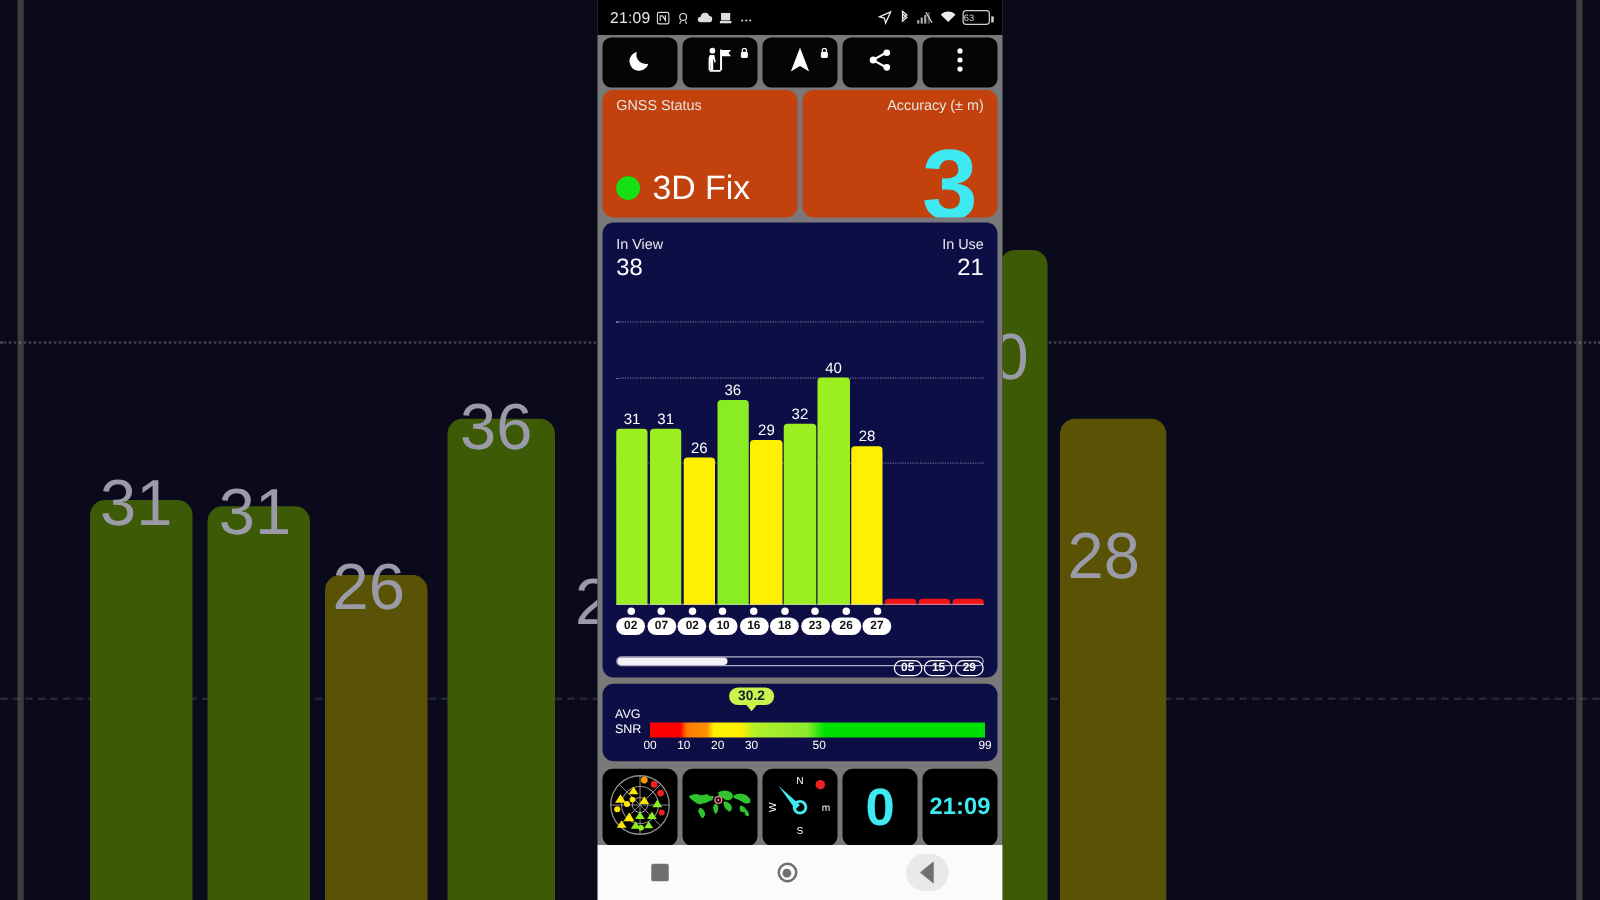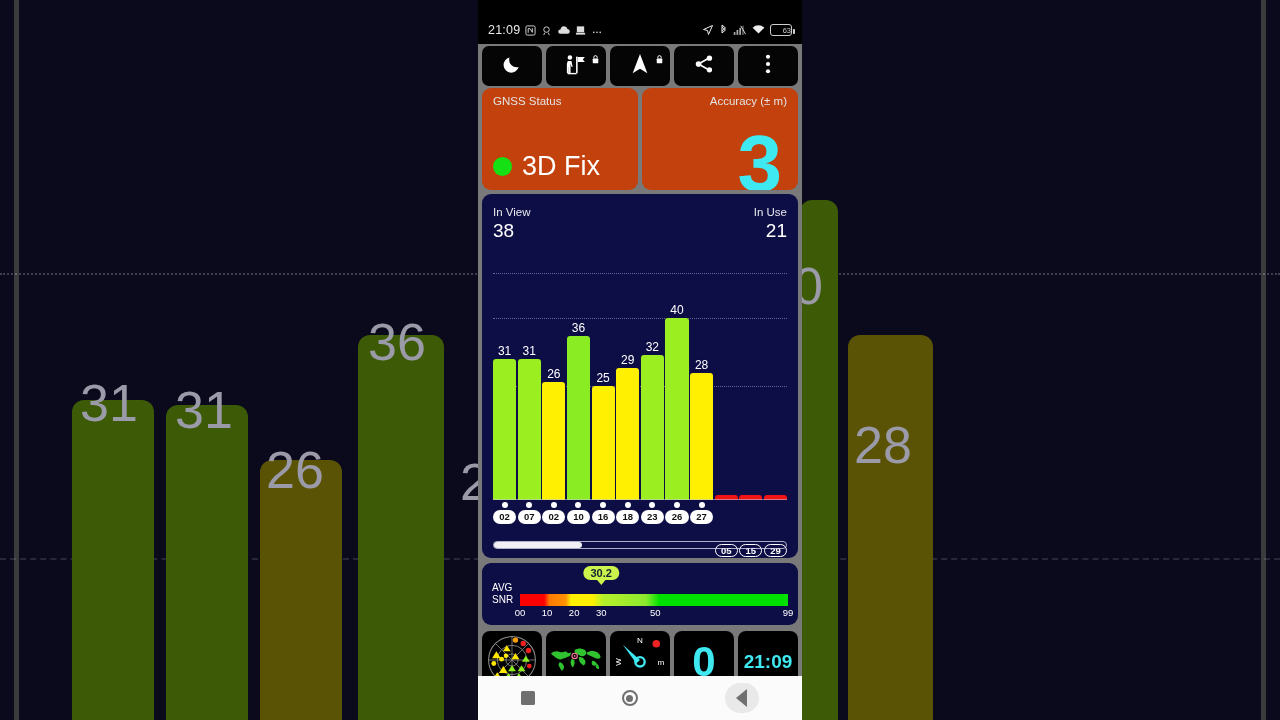--- a/index.html
+++ b/index.html
@@ -41,36 +41,36 @@
     font-family: "Liberation Sans", sans-serif;
   }
 
   
   .phone {
     position: absolute; left: 478px; top: 0;
     width: 324px; height: 720px;
     background: #000;
   }
   .phone-body {
-    position: absolute; left: 0; top: 16px; width: 324px; height: 676px;
+    position: absolute; left: 0; top: 0; width: 324px; height: 676px;
     background: #797979;
   }
   
   .statusbar {
     position: absolute; left: 0; top: 0; width: 324px; height: 28px;
     background: #000; color: #e8e8e8;
     display: flex; align-items: center; justify-content: space-between;
     padding: 0 10px;
     font-size: 11.5px;
   }
   .sb-left, .sb-right { display: flex; align-items: center; gap: 5px; }
   .sb-clock { font-size: 12.5px; letter-spacing: .2px; }
   .sb-ico { display: inline-flex; align-items: center; }
   .battery {
-    display: inline-flex; align-items: center; justify-content: flex-end;
+    display: inline-flex; align-items: center; justify-content: flex-start;
     width: 22px; height: 12px;
     border: 1.3px solid #cfcfcf; border-radius: 3px;
     font-size: 7.5px; color: #cfcfcf; position: relative;
   }
   .battery::after {
     content:""; position:absolute; right:-3.5px; top:3.5px;
     width:2px; height:5px; background:#cfcfcf; border-radius:0 1px 1px 0;
   }
 
   
@@ -430,24 +430,20 @@
                 <div class="bar" style="height: 56.3636%; background: rgb(155, 238, 31);"></div>
                 <div class="barval" style="bottom: calc(56.3636% + 1px);">31</div>
               </div>
               <div class="barcol">
                 <div class="bar" style="height: 47.2727%; background: rgb(255, 239, 0);"></div>
                 <div class="barval" style="bottom: calc(47.2727% + 1px);">26</div>
               </div>
               <div class="barcol">
                 <div class="bar" style="height: 65.4545%; background: rgb(138, 236, 34);"></div>
                 <div class="barval" style="bottom: calc(65.4545% + 1px);">36</div>
-              </div>
-              <div class="barcol">
-                <div class="bar" style="height: 45.4545%; background: rgb(255, 239, 0);"></div>
-                <div class="barval" style="bottom: calc(45.4545% + 1px);">25</div>
               </div>
               <div class="barcol">
                 <div class="bar" style="height: 52.7273%; background: rgb(255, 239, 0);"></div>
                 <div class="barval" style="bottom: calc(52.7273% + 1px);">29</div>
               </div>
               <div class="barcol">
                 <div class="bar" style="height: 58.1818%; background: rgb(155, 238, 31);"></div>
                 <div class="barval" style="bottom: calc(58.1818% + 1px);">32</div>
               </div>
               <div class="barcol">

